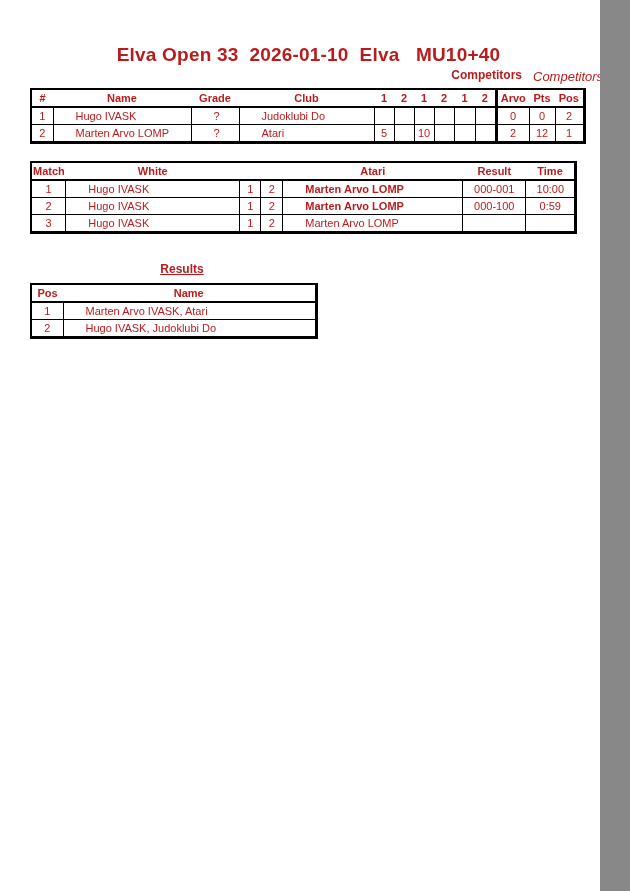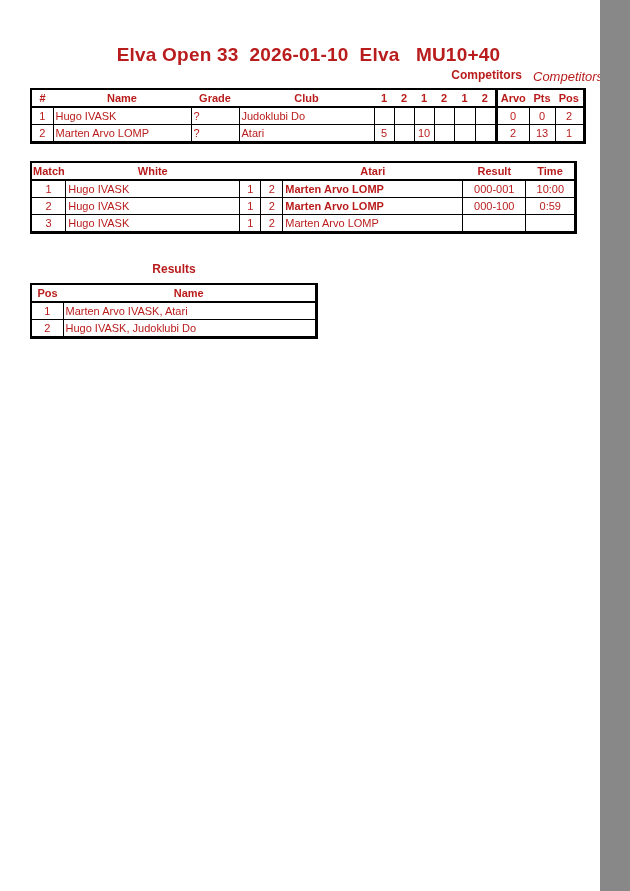--- a/index.html
+++ b/index.html
@@ -19,21 +19,21 @@
     letter-spacing:0.2px;
   }
   .section-title{
     position:absolute;
     font-size:12px;font-weight:bold;
     text-align:center;
     white-space:pre;
   }
   .sec-competitors{top:68px;left:0;width:522px;text-align:right;}
   .sec-matches{top:157px;left:0;width:601px;}
-  .sec-results{top:262px;left:0;width:348px;}
+  .sec-results{top:262px;left:8px;width:348px;text-decoration:underline;}
   .competitors-count{
     position:absolute;top:69px;left:533px;
     font-size:13px;
     white-space:pre;
     font-style:italic;
   }
   table{
     position:absolute;
     border-collapse:collapse;
     table-layout:fixed;
@@ -59,21 +59,21 @@
     overflow:hidden;
   }
   td{
     border:1px solid #000;
     height:16px;
     padding:0;
     white-space:nowrap;
     overflow:hidden;
   }
   td.c{text-align:center;}
-  td.l{text-align:left;padding-left:2px;}
+  td.l{text-align:left;padding-left:22px;}
   .wins-sep{border-left:3px solid #000 !important;}
   .bold{font-weight:bold;}
 </style>
 </head>
 <body>
 
 <div class="page">
 
   <div class="main-title">Elva Open 33  2026-01-10  Elva   MU10+40</div>
 
@@ -134,21 +134,21 @@
         <td class="l">Marten Arvo LOMP</td>
         <td class="l">?</td>
         <td class="l">Atari</td>
         <td class="c">5</td>
         <td class="c"></td>
         <td class="c">10</td>
         <td class="c"></td>
         <td class="c"></td>
         <td class="c"></td>
         <td class="c wins-sep">2</td>
-        <td class="c">13</td>
+        <td class="c">12</td>
         <td class="c">1</td>
       </tr>
     </tbody>
   </table>
 
 
   <table class="tbl-matches">
     <colgroup>
       <col style="width:33px">
         <col style="width:174px">

